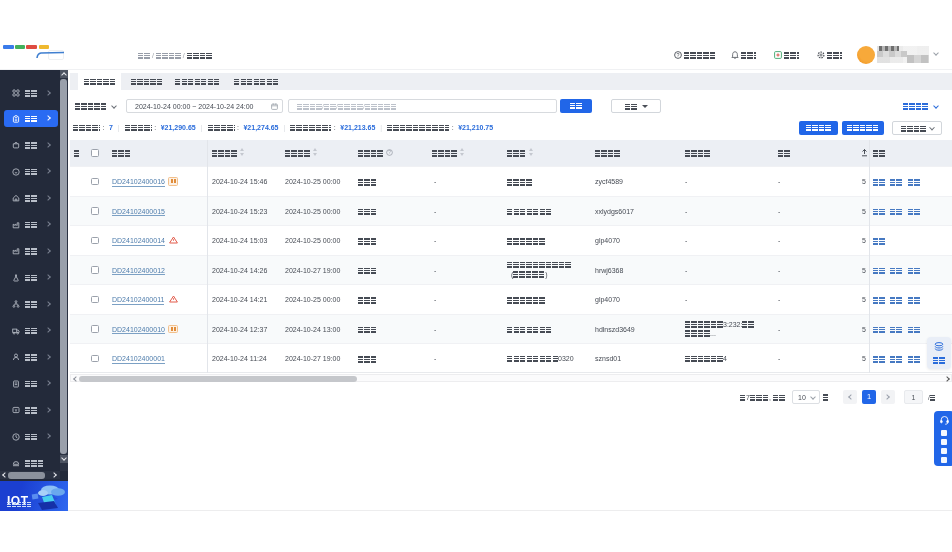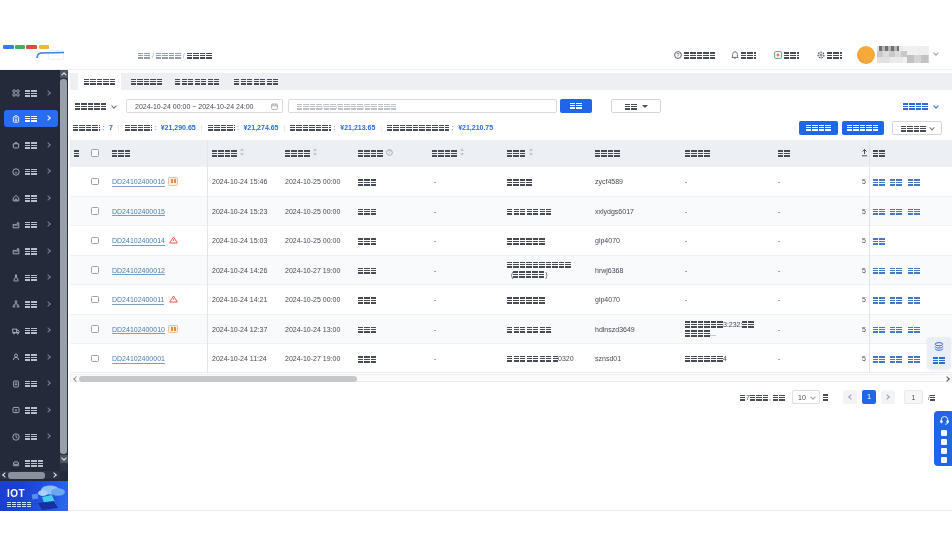--- a/index.html
+++ b/index.html
@@ -234,21 +234,21 @@
 <div class="ab" id="iot">
   <svg class="ab" style="left:28px;top:0" width="40" height="30" viewBox="0 0 40 30">
     <ellipse cx="22" cy="9" rx="9" ry="4.5" fill="#8ec2f5"></ellipse>
     <ellipse cx="30" cy="11" rx="7" ry="3.8" fill="#6aa8ee"></ellipse>
     <ellipse cx="15" cy="12" rx="5" ry="3" fill="#a8d0f8"></ellipse>
     <polygon points="10,17 24,14 30,18 16,21" fill="#2a50d8"></polygon>
     <polygon points="14,16 24,14 28,24 18,27" fill="#49d6ef" opacity=".95"></polygon>
     <polygon points="10,22 26,20 30,27 14,29" fill="#1530a8"></polygon>
     <rect x="4" y="13" width="6" height="5" fill="#5a8df0" transform="rotate(-8 7 15)"></rect>
   </svg>
-  <div class="ab" style="left:7px;top:7px;font-size:10px;font-weight:bold;color:#fff;letter-spacing:.5px">IOT</div>
+  <div class="ab" style="left:7px;top:13px;font-size:12px;font-weight:bold;color:#fff;letter-spacing:.5px">IOT</div>
   <div class="ab row" style="left:7px;top:20px"><i class="z zs" style="--c:#cfe0fa;width:24px"></i></div>
 </div>
 <div class="ab" id="main">
   <div id="tabs">
     <div class="tab row" style="left:8px;width:43px;background:#fff"><i class="z dk" style="width:32px"></i></div>
     <div class="tab row" style="left:59px;width:36px"><i class="z dk" style="width:32px"></i></div>
     <div class="tab row" style="left:103px;width:49px"><i class="z dk" style="width:45px"></i></div>
     <div class="tab row" style="left:162px;width:49px"><i class="z dk" style="width:45px"></i></div>
   </div>
   <div class="ab row" style="left:7px;top:32.5px"><i class="z dk" style="width:32px"></i></div>

